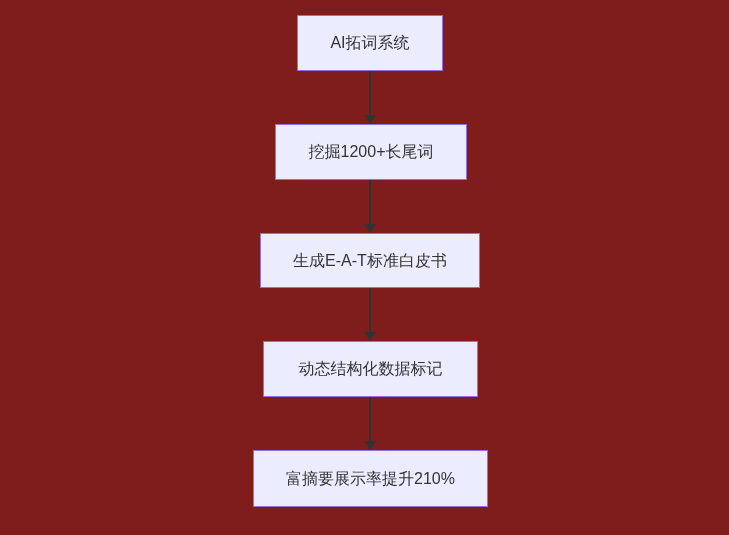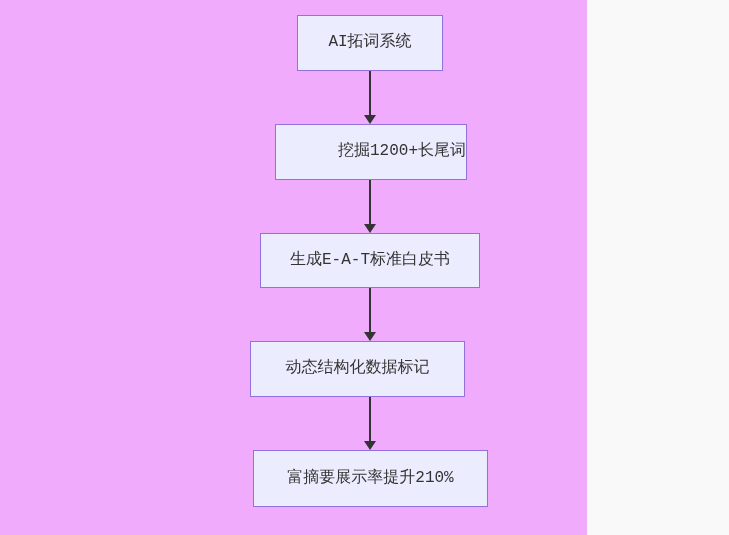--- a/index.html
+++ b/index.html
@@ -3,25 +3,24 @@
 <meta charset="utf-8">
 <style>
   html, body {
     margin: 0;
     padding: 0;
     background: #f9f9f9;
     font-family: "Liberation Sans", "DejaVu Sans", sans-serif;
   }
   .canvas {
     position: relative;
-    width: 587px;
+    width: 729px;
     height: 535px;
-    background: #f0abfc;
+    background: #7f1d1d;
     overflow: hidden;
-    font-family: Liberation Mono, monospace;
   }
   .node {
     position: absolute;
     background: #ECECFF;
     border: 1px solid #9370DB;
     color: #333333;
     font-size: 16px;
     display: flex;
     align-items: center;
     justify-content: center;
@@ -56,39 +55,39 @@
 
   <div class="node" style="left:297px; top:15px; width:146px; height:56px;">
     <span>AI拓词系统</span>
   </div>
 
   <div class="edge" style="left:364px; top:71px; height:53px;">
     <div class="edge-line"></div>
     <div class="edge-head"></div>
   </div>
 
-  <div class="node" style="left:275px; top:124px; width:192px; height:56px;justify-content:flex-end;">
+  <div class="node" style="left:275px; top:124px; width:192px; height:56px;">
     <span>挖掘1200+长尾词</span>
   </div>
 
   <div class="edge" style="left:364px; top:180px; height:53px;">
     <div class="edge-line"></div>
     <div class="edge-head"></div>
   </div>
 
   <div class="node" style="left:260px; top:233px; width:220px; height:55px;text-align:right;">
     <span>生成E-A-T标准白皮书</span>
   </div>
 
   <div class="edge" style="left:364px; top:288px; height:53px;">
     <div class="edge-line"></div>
     <div class="edge-head"></div>
   </div>
 
-  <div class="node" style="left:250px; top:341px; width:215px; height:56px;">
+  <div class="node" style="left:263px; top:341px; width:215px; height:56px;">
     <span>动态结构化数据标记</span>
   </div>
 
   <div class="edge" style="left:364px; top:397px; height:53px;">
     <div class="edge-line"></div>
     <div class="edge-head"></div>
   </div>
 
   <div class="node" style="left:253px; top:450px; width:235px; height:57px;">
     <span>富摘要展示率提升210%</span>

